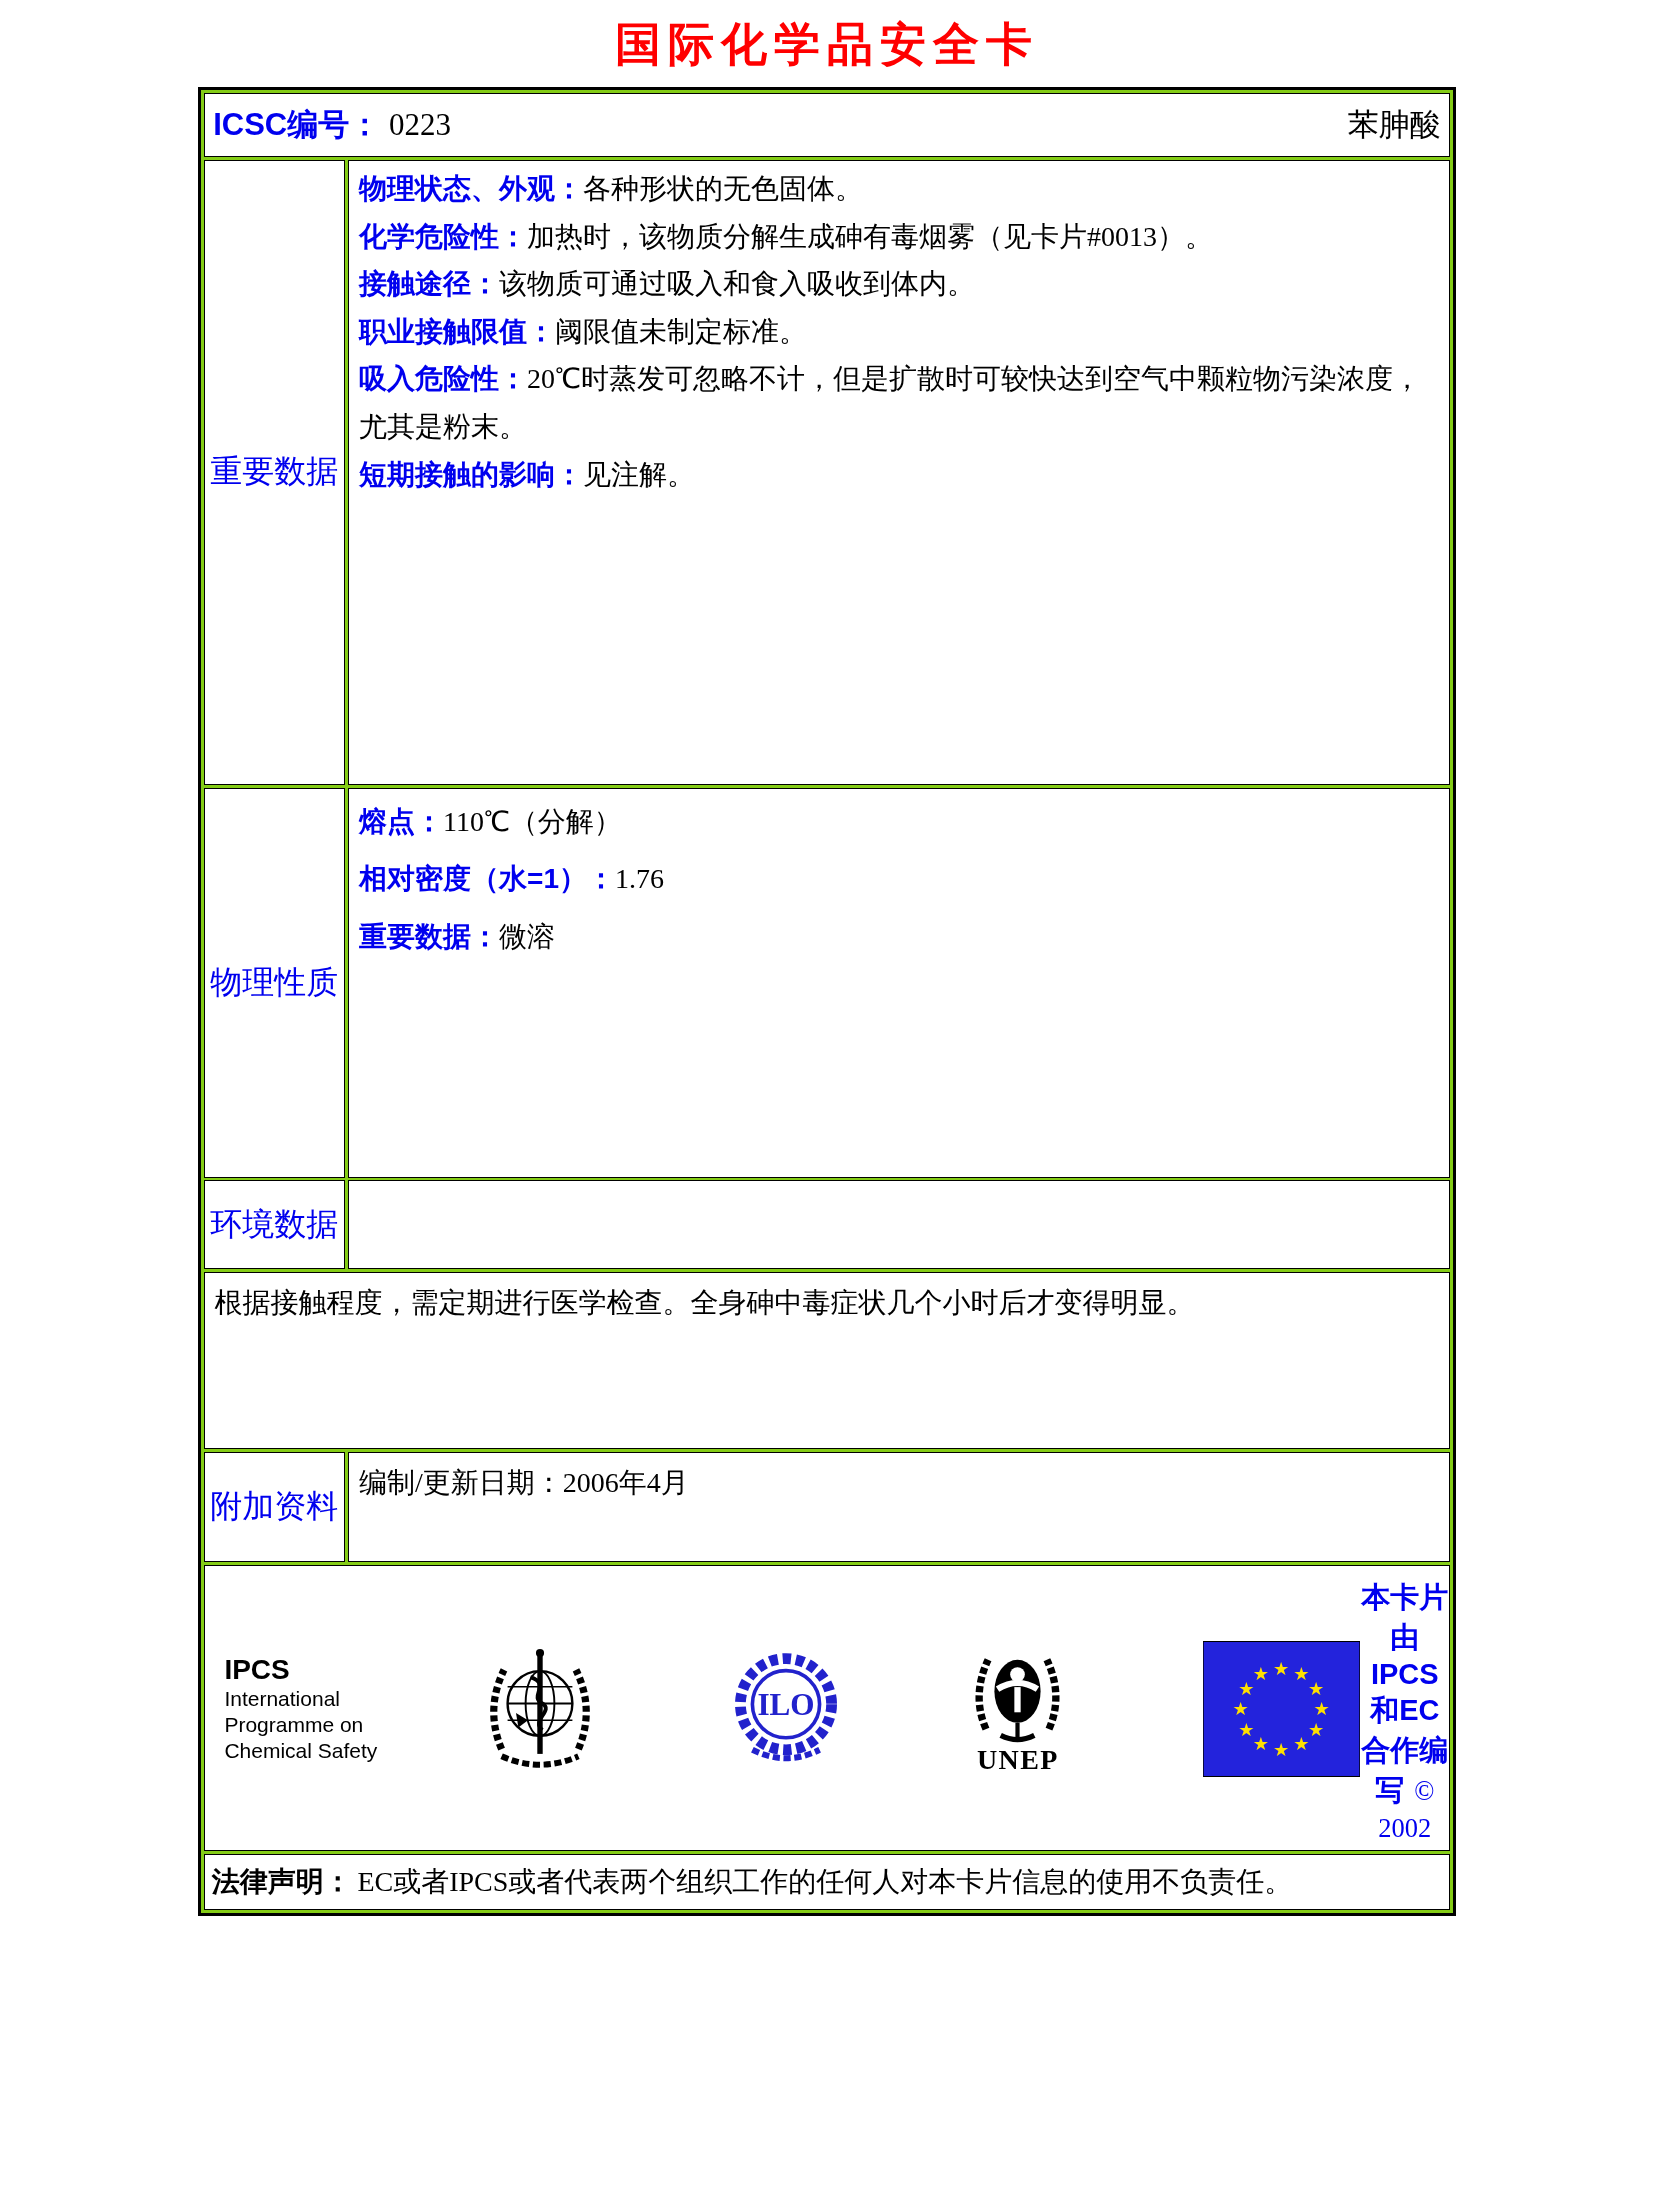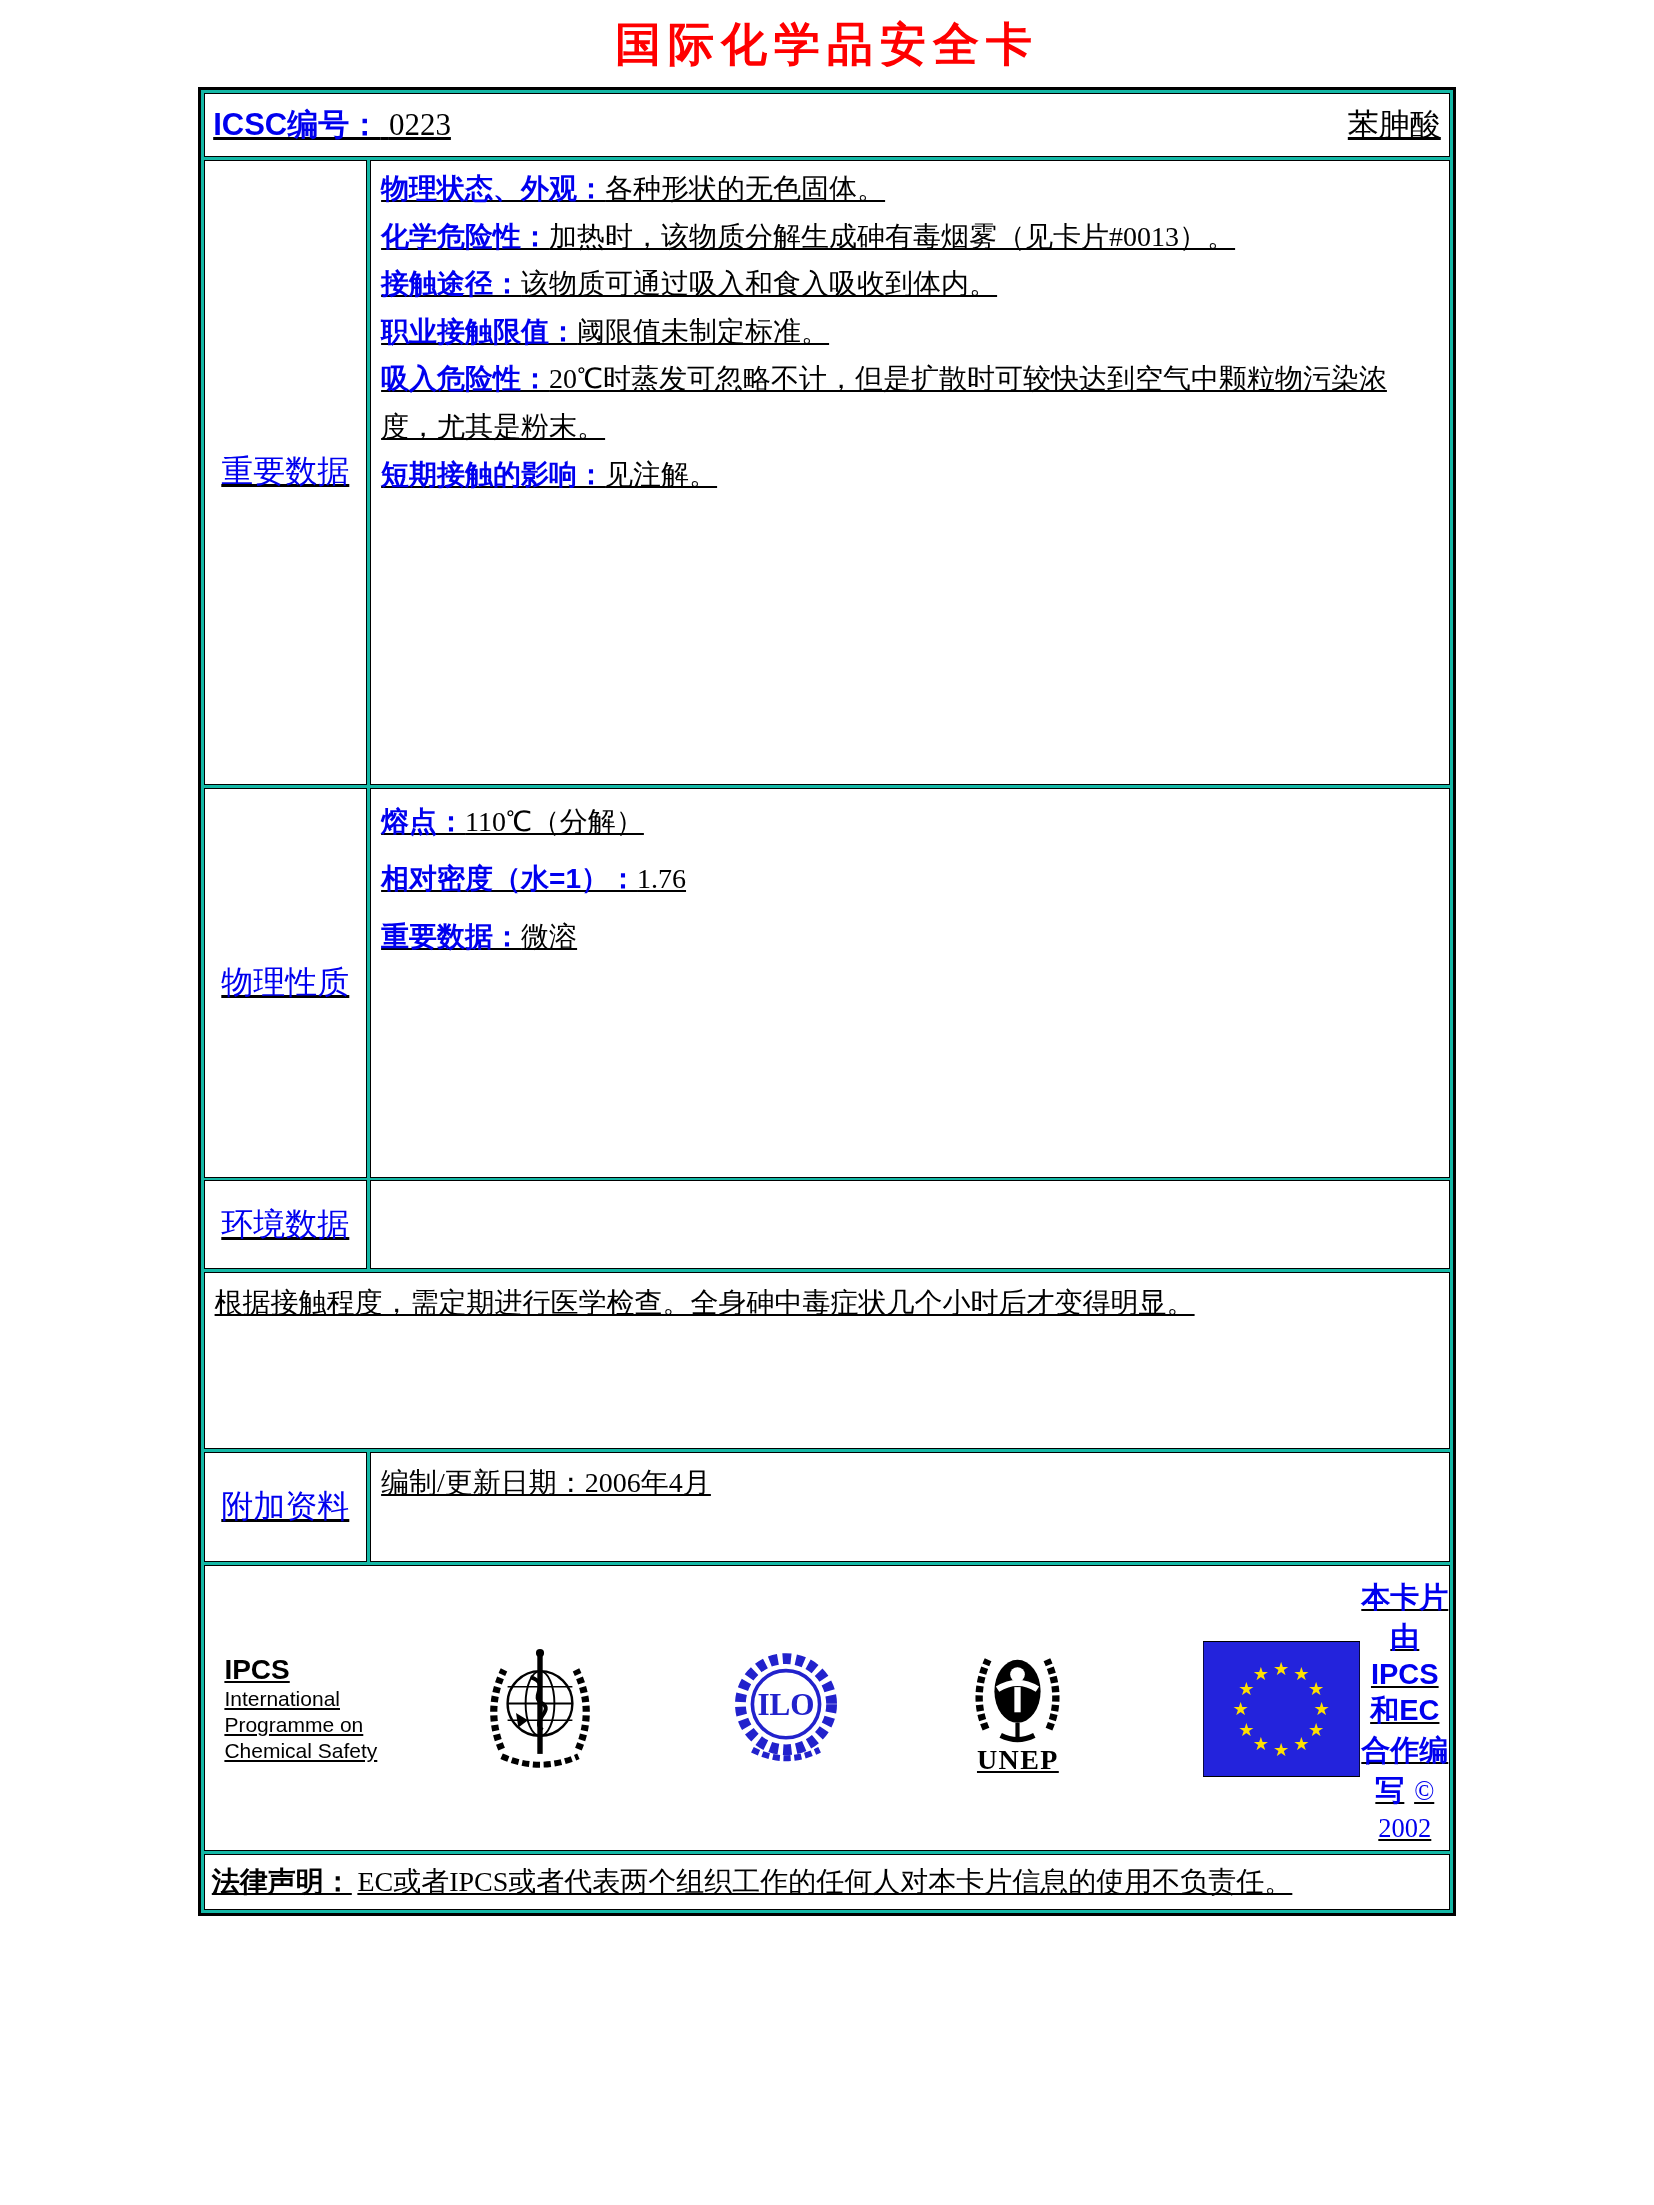--- a/index.html
+++ b/index.html
@@ -1,28 +1,28 @@
 <!DOCTYPE html>
 <html style="font-size:11.2px"><head>
 <meta charset="utf-8">
 <style>
   html,body{margin:0;padding:0;background:#ffffff;}
   body{width:1654px;height:2205px;font-family:"Liberation Sans",sans-serif;color:#000;}
   .page{padding-top:7px;}
   .title{color:#ff0000;font-weight:bold;text-align:center;font-size:46px;letter-spacing:7px;margin:7px 0 11.2px 0;}
-  .card{width:1252px;margin:8px auto;border:3.5px solid #000;background:#14b8a6;text-decoration:underline;}
+  .card{width:1252px;margin:8px auto;border:3.5px solid #000;background:#84cc16;}
   .row{display:flex;margin:2.8px;}
   .cell{border:1.4px solid #000;background:#fff;box-sizing:border-box;}
   .full{flex:1;}
   
   .header-cell{display:flex;justify-content:space-between;align-items:center;min-height:64px;padding:0 8.4px;font-size:31px;}
   .hdr-left .lbl{color:#0000EE;font-weight:bold;}
   .val{font-family:"Liberation Serif",serif;color:#000;}
   
-  .label-cell{width:163px;margin-right:3.5px;display:flex;align-items:center;justify-content:center;
+  .label-cell{width:141px;margin-right:3.5px;display:flex;align-items:center;justify-content:center;
               color:#0000EE;font-size:32px;flex:0 0 auto;text-align:center;}
   .content-cell{flex:1;padding:4.2px 9.8px;font-size:28px;}
   .content-cell p{margin:0;}
   .lbl{color:#0000EE;font-weight:bold;}
   .imp p{line-height:1.7;}
   .phys p{line-height:2.05;}
   .notes-text{line-height:1.85;font-family:"Liberation Serif",serif;}
   .min-important{min-height:625px;}
   .min-physical{min-height:390px;}
   .min-env{min-height:89px;}

